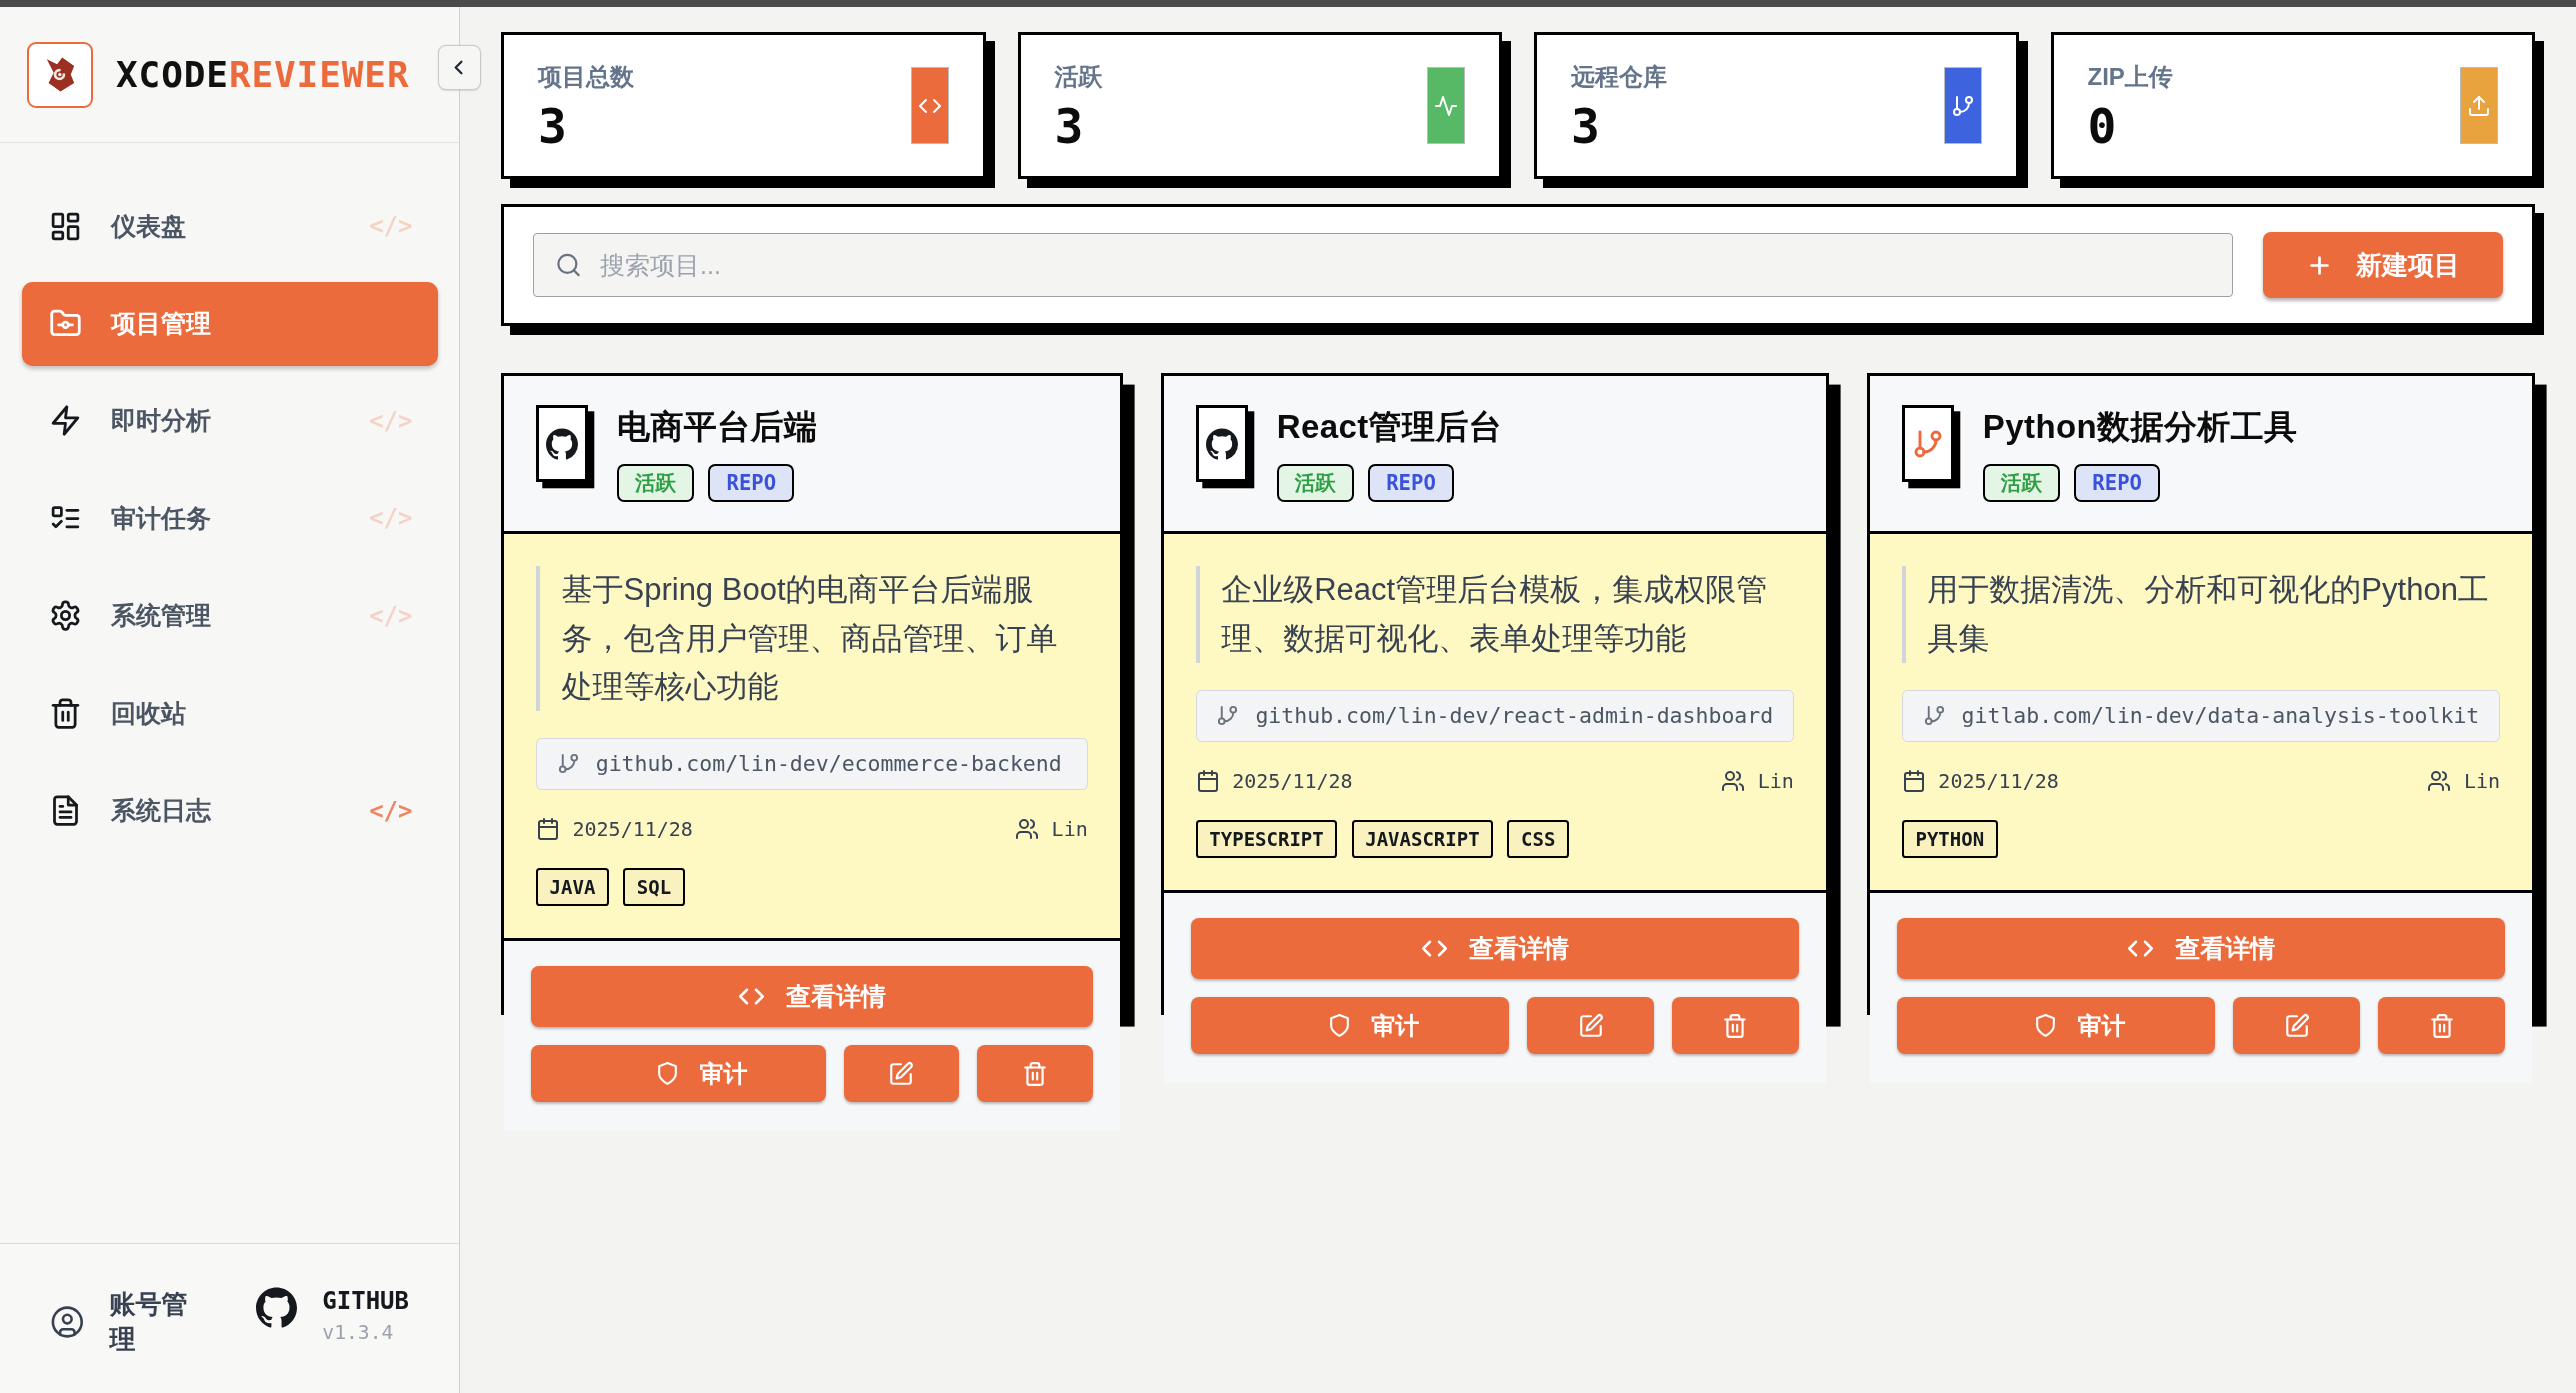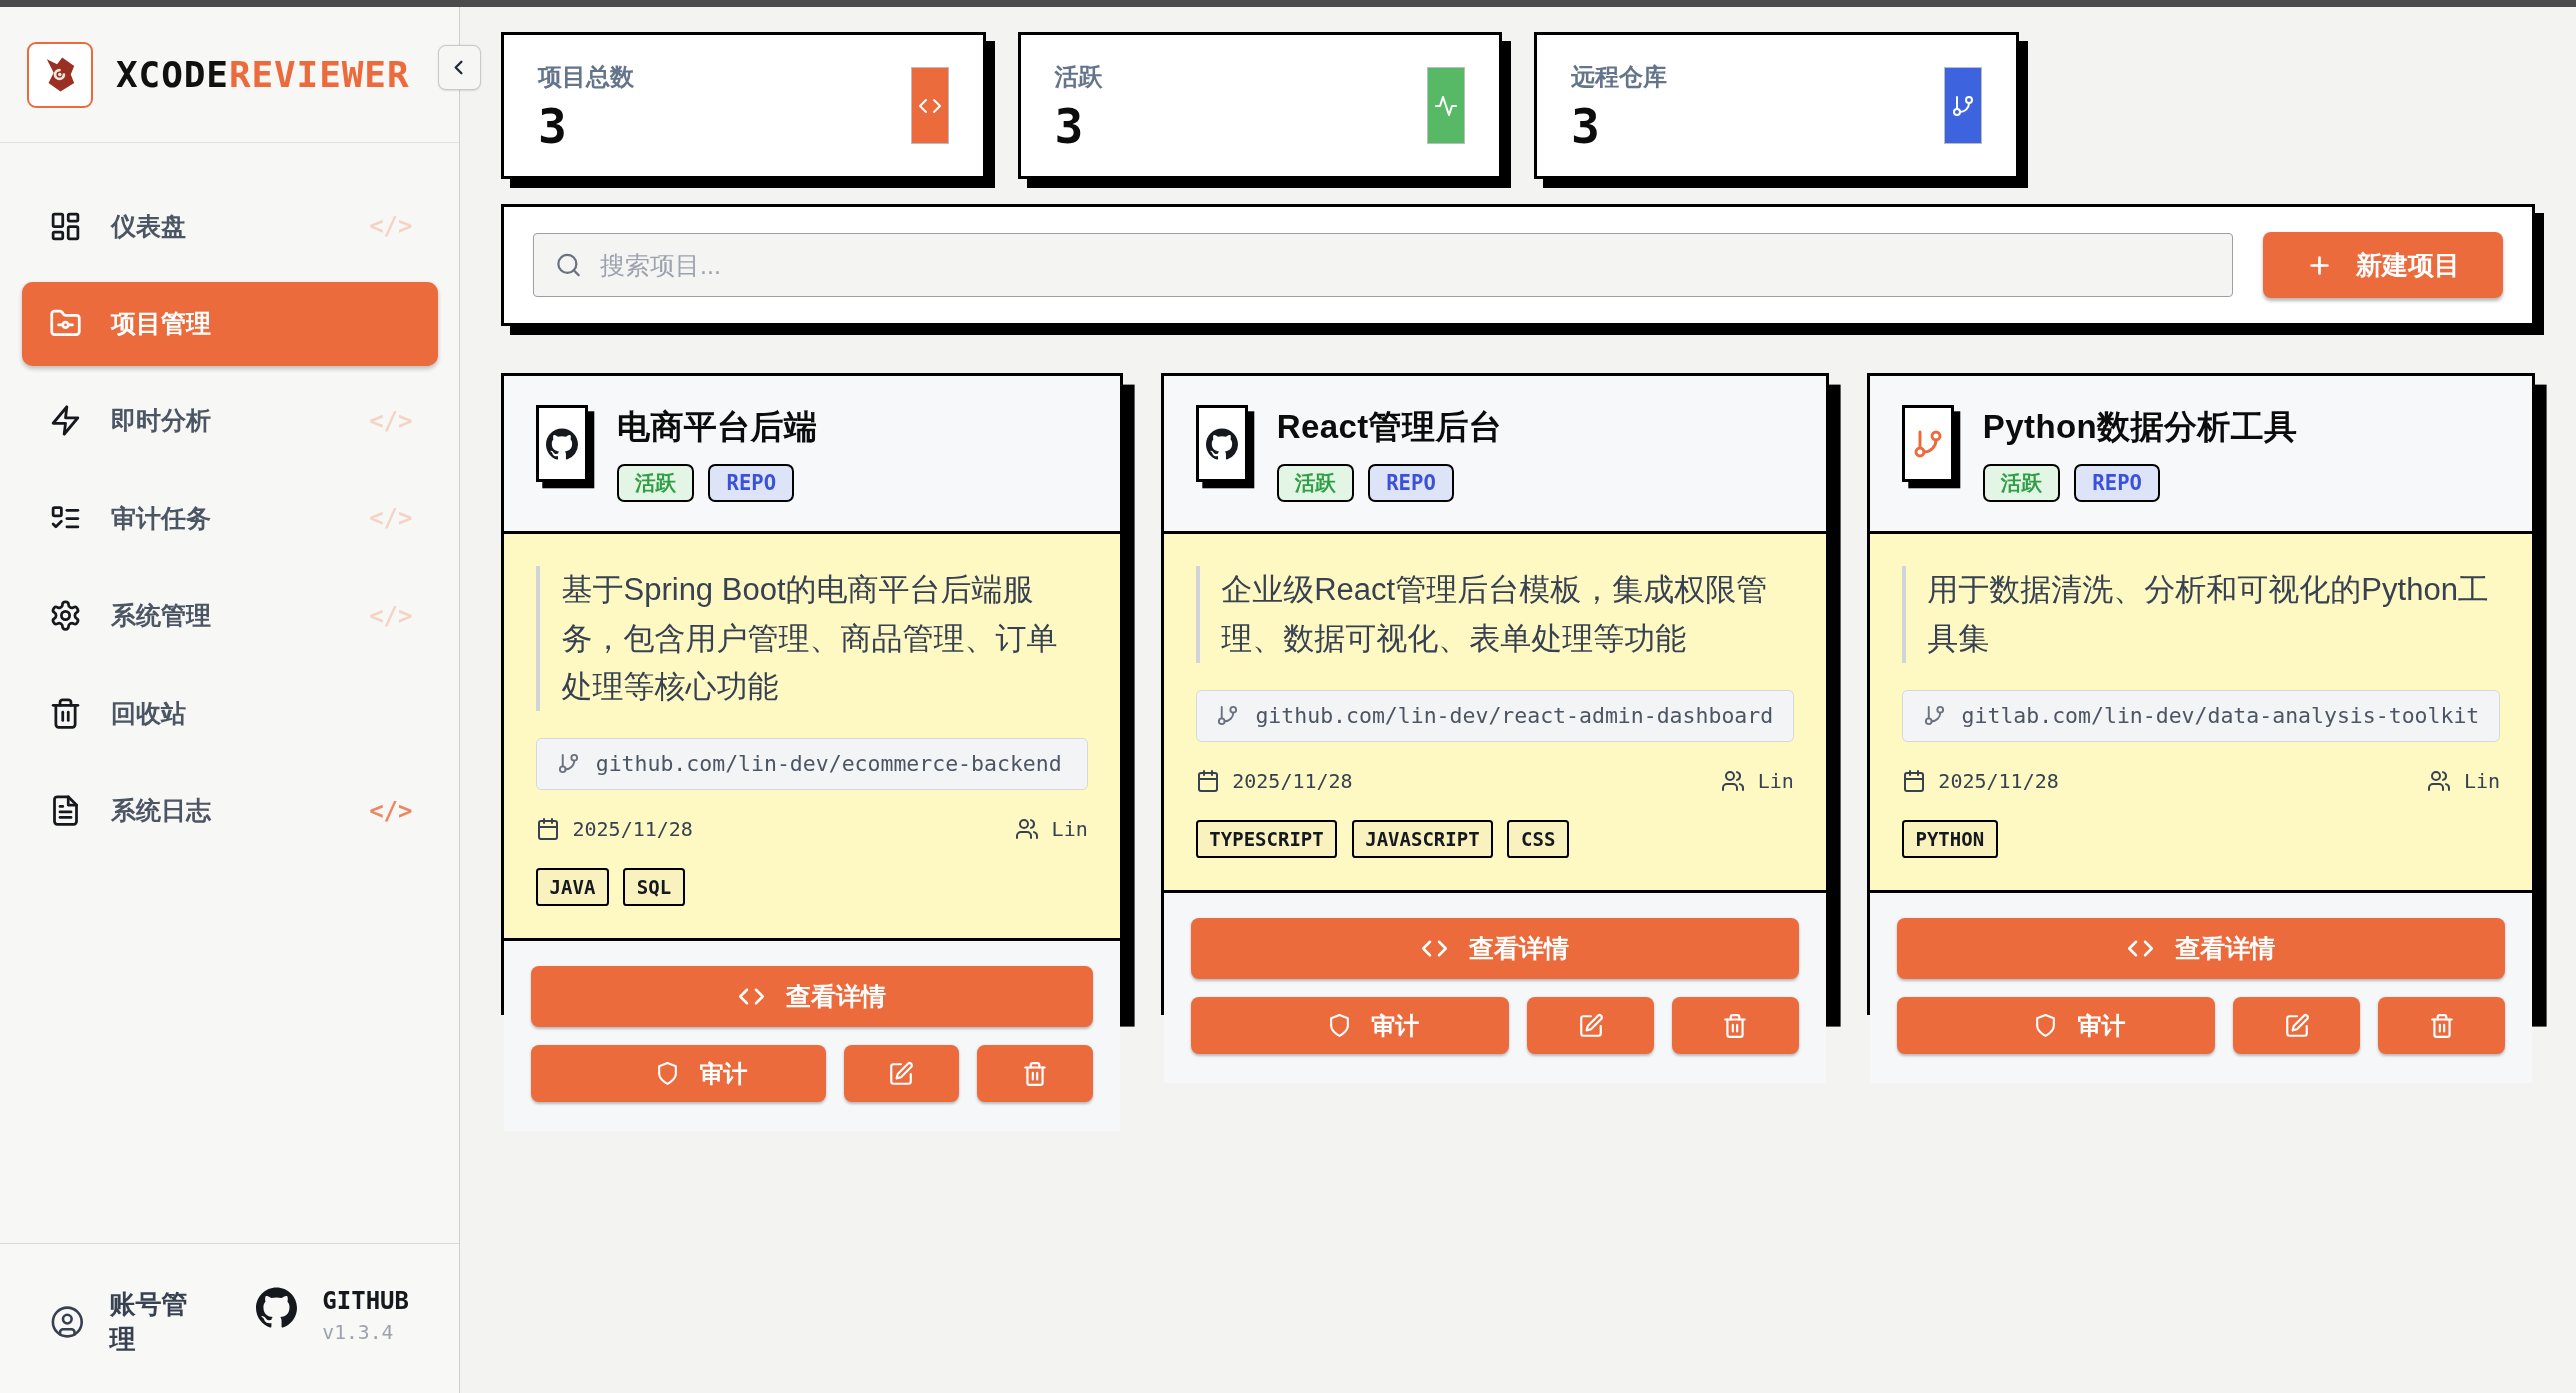--- a/index.html
+++ b/index.html
@@ -352,20 +352,31 @@
         <div class="stat-left">
           <div class="stat-label">远程仓库</div>
           <div class="stat-value">3</div>
         </div>
         <div class="stat-icon" style="background:#3D63DE">
           <svg viewBox="0 0 24 24" fill="none" stroke="currentColor" stroke-width="2" stroke-linecap="round" stroke-linejoin="round">
               <use href="#i-branch"></use>
             </svg>
         </div>
       </div>
+      <div class="stat-card">
+        <div class="stat-left">
+          <div class="stat-label">ZIP上传</div>
+          <div class="stat-value">0</div>
+        </div>
+        <div class="stat-icon" style="background:#E8A23E">
+          <svg viewBox="0 0 24 24" fill="none" stroke="currentColor" stroke-width="2" stroke-linecap="round" stroke-linejoin="round">
+              <use href="#i-upload"></use>
+            </svg>
+        </div>
+      </div>
     </section>
 
     <section class="toolbar-wrap">
       <div class="search-box">
         <svg viewBox="0 0 24 24" fill="none" stroke="currentColor" stroke-width="2" stroke-linecap="round" stroke-linejoin="round">
             <use href="#i-search"></use>
           </svg>
         <input class="search-input" type="text" placeholder="搜索项目..." style="">
       </div>
       <button class="new-btn">

